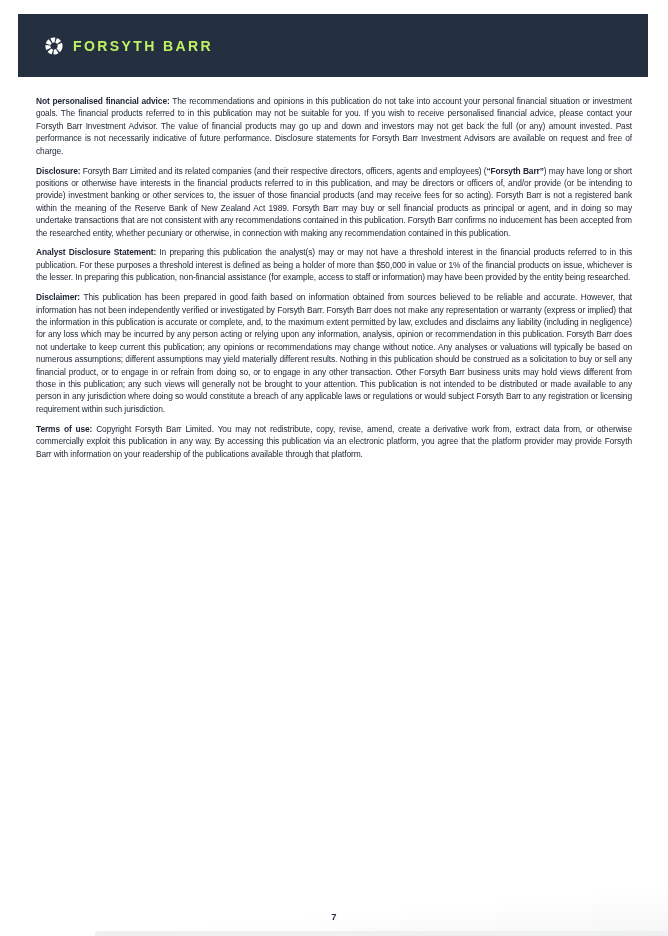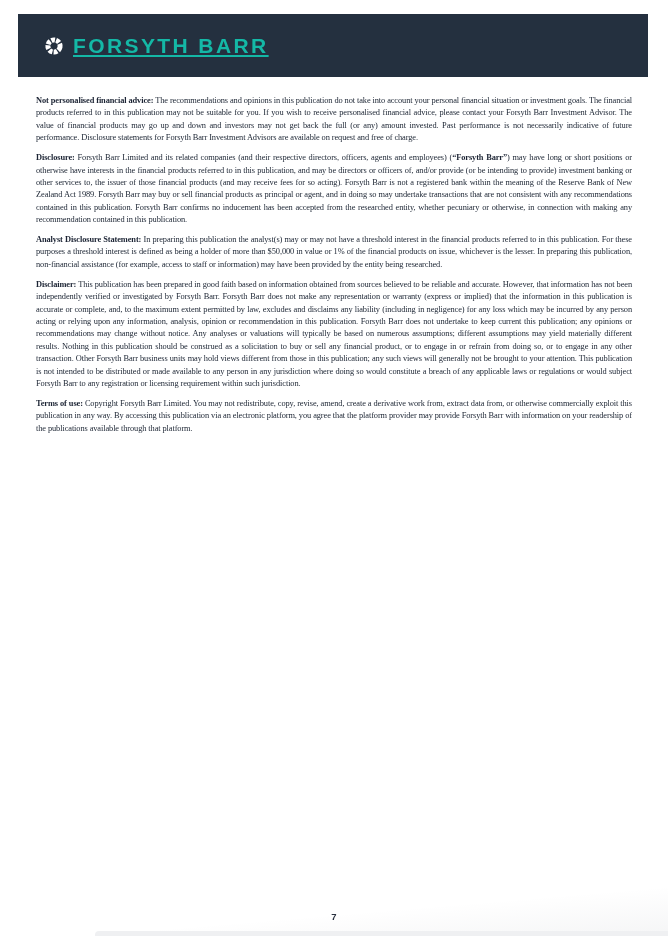--- a/index.html
+++ b/index.html
@@ -26,41 +26,40 @@
     padding-left: 26px;
     box-sizing: border-box;
   }
   .brand-logo-icon {
     width: 20px;
     height: 20px;
     margin-right: 9px;
     flex: 0 0 auto;
   }
   .brand-logo-text {
-    color: #14b8a6;
-    font-size: 21px;
+    color: #bef264;
+    font-size: 14px;
     font-weight: 600;
     letter-spacing: 2.4px;
     white-space: nowrap;
-    text-decoration: underline;
   }
 
   
   .doc-body {
     position: absolute;
     left: 36px;
     top: 95px;
     width: 596px;
     text-align: justify;
     font-size: 8.4px;
     line-height: 12.4px;
     letter-spacing: -0.1px;
     color: #212a38;
   }
-  .doc-body p { margin: 0 0 7.5px 0; font-family: Liberation Serif, serif; }
+  .doc-body p { margin: 0 0 7.5px 0; }
   .doc-body strong { font-weight: 700; color: #1c2434; }
 
   
   .page-number {
     position: absolute;
     left: 0;
     right: 0;
     top: 911px;
     text-align: center;
     font-size: 9.5px;

